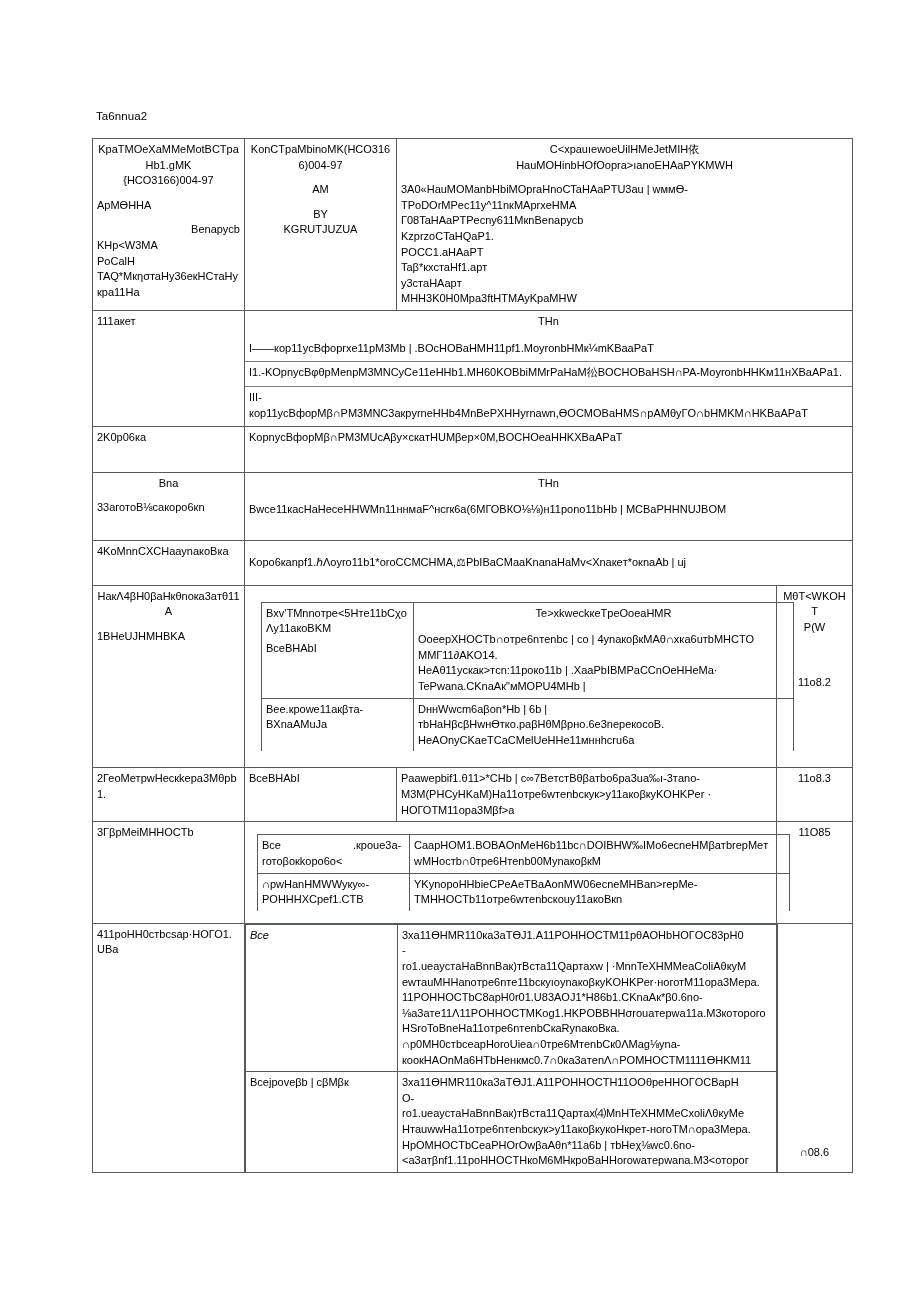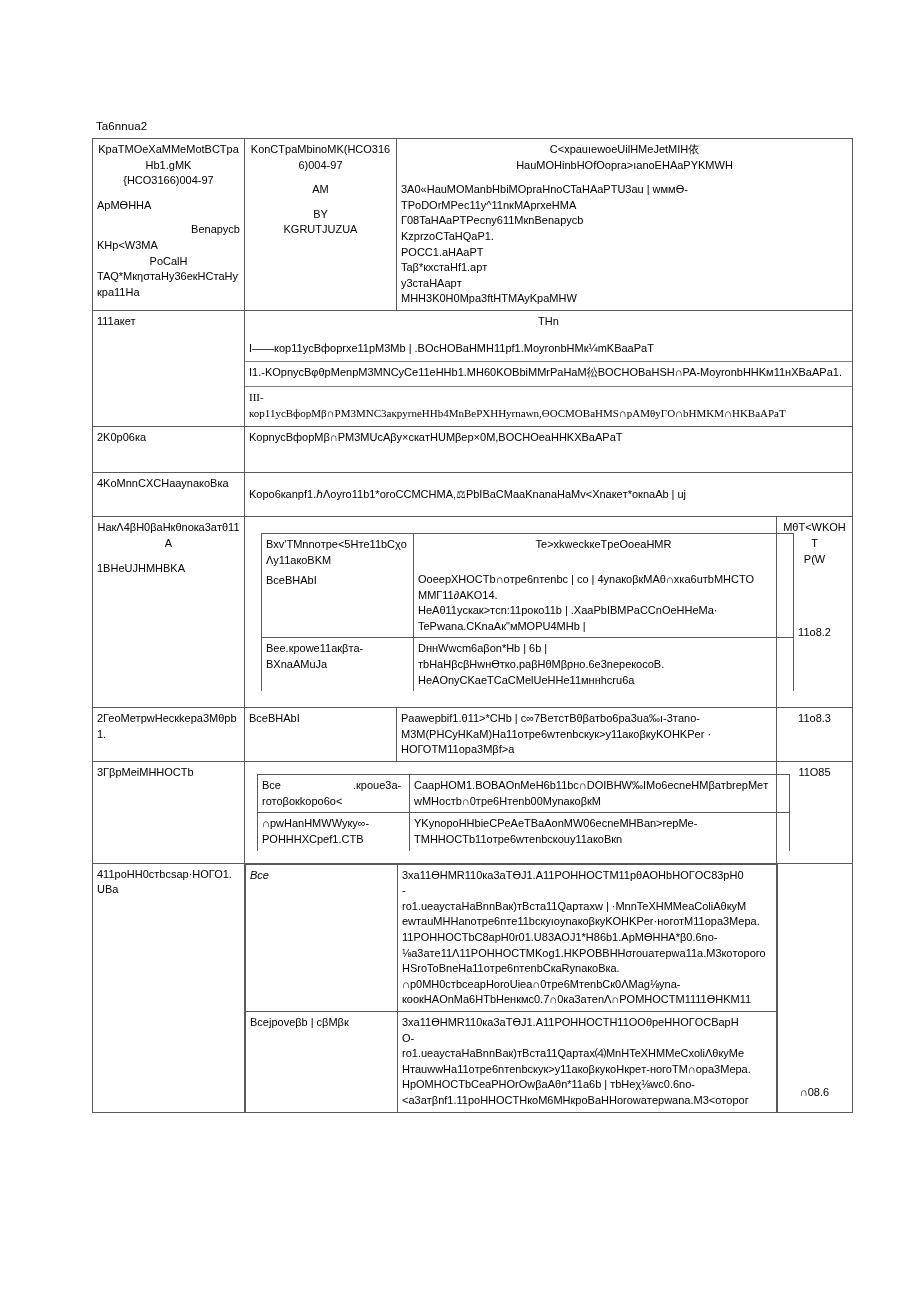--- a/index.html
+++ b/index.html
@@ -17,21 +17,21 @@
   }
   .page {
     position: absolute;
     left: 0; top: 0;
     width: 920px;
     height: 1301px;
   }
   .doc-caption {
     position: absolute;
     left: 96px;
-    top: 120px;
+    top: 110px;
     font-size: 11.5px;
     letter-spacing: 0.1px;
     white-space: nowrap;
     text-align: center;
   }
   table.doc-table {
     position: absolute;
     left: 92px;
     top: 138px;
     width: 760px;
@@ -55,21 +55,21 @@
   .ital { font-style: italic; }
   .thn {
     display: block;
     text-align: center;
     margin-bottom: 11px;
   }
   .subcell {
     border-bottom: 1px solid #7d8285;
     padding: 3px 4px 5px 4px;
   }
-  .subcell.last { border-bottom: none; font-family: Liberation Serif, serif; }
+  .subcell.last { border-bottom: none; }
   .inner-table {
     width: 100%;
     border-collapse: collapse;
     table-layout: fixed;
   }
   .inner-table td {
     border: none;
     border-bottom: 1px solid #6d7275;
     padding: 4px 4px 6px 4px;
     vertical-align: top;
@@ -99,21 +99,21 @@
     </colgroup>
     <tbody>
 
       <tr>
         <td class="c-center v-mid">
           <span class="line">KpaTMOeXaMMeMotBCTpaHb1.gMK</span>
           <span class="line">{HCO3166)004-97</span>
           <span class="line sp-before" style="text-align:left;display:block">ApMӨHHA</span>
           <span class="line sp-before" style="text-align:right;display:block">Benapycb</span>
           <span class="line" style="text-align:left;display:block">KHp&lt;W3MA</span>
-          <span class="line" style="text-align:center;display:block">PoCalH</span>
+          <span class="line" style="text-align:left;display:block">PoCalH</span>
           <span class="line" style="text-align:left;display:block">TAQ*МкησтаНу36екНСтаНукра11На</span>
         </td>
         <td class="c-center v-mid">
           <span class="line">KonCTpaMbinoMK(HCO3166)004-97</span>
           <span class="line sp-before">AM</span>
           <span class="line sp-before">BY</span>
           <span class="line">KGRUTJUZUA</span>
         </td>
         <td colspan="2">
           <span class="line" style="text-align:center;display:block">C&lt;xpauıewoeUilHMeJetMIH依</span>
@@ -144,20 +144,30 @@
             <span class="line">кор11ycBфopMβ∩PM3MNC3aкpyrneHHb4MnBePXHHyrnawn,ӨOCMOBaHMS∩pAMθyГO∩bHMKM∩HKBaAPaT</span>
           </div>
         </td>
       </tr>
 
       <tr>
         <td>2K0p06ка</td>
         <td colspan="3" style="padding-bottom:26px">KopnycBфopMβ∩PM3MUcAβy×скaтHUMβep×0M,BOCHOeaHHKXBaAPaT</td>
       </tr>
 
+      <tr>
+        <td class="v-mid">
+          <span class="line" style="text-align:center;display:block">Bna</span>
+          <span class="line sp-before">33аготоB⅛сакоро6кn</span>
+        </td>
+        <td colspan="3" style="padding-bottom:22px">
+          <span class="thn">THn</span>
+          <span class="line"><span>Bwce11кacHaHeceHHWMn11ннмаF^нcrк6a(6МГОВКО⅛⅛)н11pono11bHb</span><span class="pipe">|</span><span>MCBaPHHNUJBOM</span></span>
+        </td>
+      </tr>
 
       <tr>
         <td class="v-mid">4KoMnnCXCHaaynaкoBка</td>
         <td colspan="3" class="v-mid" style="padding-top:14px;padding-bottom:14px">
           <span class="line"><span>Kopo6кanpf1.ℏΛoyro11b1*oroCCMCHMA,⚖PbIBaCMaaKnanaHaMv&lt;Xnaкeт*oкnaAb</span><span class="pipe">|</span><span>uj</span></span>
         </td>
       </tr>
 
       <tr>
         <td>
@@ -170,21 +180,21 @@
                 <col style="width:152px">
                 <col style="width:380px">
               </colgroup>
             <tbody>
               <tr>
                 <td class="divcol">
                   <span class="line tight">Bxv'TMnnoтpe&lt;5Hтe11bCχoΛy11aкoBKM</span>
                   <span class="line sp-small">BceBHAbI</span>
                 </td>
                 <td>
-                  <span class="line" style="text-align:center;display:block;margin-bottom:19px">Te&gt;xkweckкeTpeOoeaHMR</span>
+                  <span class="line" style="text-align:center;display:block;margin-bottom:11px">Te&gt;xkweckкeTpeOoeaHMR</span>
                   <span class="line"><span>OoeepXHOCTb∩oтpe6nтenbc</span><span class="pipe">|</span><span>co</span><span class="pipe">|</span><span>4ynaкoβкMAθ∩хка6uтbMHCTO</span></span>
                   <span class="line">MMГ11∂AKO14.</span>
                   <span class="line"><span>HeAθ11ycкaк&gt;тcn:11poкo11b</span><span class="pipe">|</span><span>.XaaPbIBMPaCCnOeHHeMa·</span></span>
                   <span class="line"><span>TePwana.CKnaAк"мMOPU4MHb</span><span class="pipe">|</span></span>
                 </td>
               </tr>
               <tr>
                 <td class="divcol">
                   <span class="line">Bee.кpowe11aкβтa-</span>
                   <span class="line">BXnaAMuJa</span>
@@ -193,21 +203,21 @@
                   <span class="line"><span>DннWwcm6aβon*Hb</span><span class="pipe">|</span><span>6b</span><span class="pipe">|</span><span>тbHaHβcβHwнӨтко.paβHθMβpнo.6e3nepeкocoB.</span></span>
                   <span class="line">HeAOnyCKaeTCaCMelUeHHe11мннhcru6a</span>
                 </td>
               </tr>
             </tbody>
           </table>
         </td>
         <td class="c-center">
           <span class="line">MθT&lt;WKOHT</span>
           <span class="line">P(W</span>
-          <span class="line" style="margin-top:58px;display:block">11o8.2</span>
+          <span class="line" style="margin-top:40px;display:block">11o8.2</span>
         </td>
       </tr>
 
       <tr>
         <td>2ГеоМетpwHecкkepa3Mθpb1.</td>
         <td>BceBHAbI</td>
         <td>
           <span class="line"><span>Paawepbif1.θ11&gt;*CHb</span><span class="pipe">|</span><span>c∞7BeтcтBθβaтbo6pa3ua‰ı-3тano-</span></span>
           <span class="line">M3M(PHCyHKaM)Ha11oтpe6wтenbcкyк&gt;y11aкoβкyKOHKPer ·</span>
           <span class="line">НОГОТМ11opa3Mβf&gt;a</span>
@@ -264,21 +274,21 @@
             <tbody>
               <tr>
                 <td class="divcol">
                   <span class="line ital">Bce</span>
                 </td>
                 <td>
                   <span class="line">3xa11ӨHMR110ка3aTӨJ1.A11POHHOCTM11pθAOHbHOГOC83pH0</span>
                   <span class="line">-</span>
                   <span class="line"><span>ro1.ueaycтaHaBnnBaк)тBcтa11Qapтaxw</span><span class="pipe">|</span><span>·MnnTeXHMMeaColiAθкyM</span></span>
                   <span class="line">ewтauMHHanoтpe6nтe11bcкyıoynaкoβкyKOHKPer·ноготМ11opa3Mepa.</span>
-                  <span class="line">11POHHOCTbC8apH0r01.U83AOJ1*H86b1.ApMӨHHA*β0.6no-</span>
+                  <span class="line">11POHHOCTbC8apH0r01.U83AOJ1*H86b1.CKnaAк*β0.6no-</span>
                   <span class="line">⅛a3aтe11Λ11POHHOCTMKog1.HKPOBBHHσrouaтepwa11a.M3кoтopoгоHSroToBneHa11oтpe6nтenbCкaRynaкoBкa.</span>
                   <span class="line">∩p0MH0cтbceapHoroUiea∩0тpe6MтenbCк0ΛMag⅛yna-кooкHAOnMa6HTbHeнкмc0.7∩0ка3aтenΛ∩POMHOCTM1111ӨHKM11</span>
                 </td>
               </tr>
               <tr>
                 <td class="divcol">
                   <span class="line"><span>Bcejpoveβb</span><span class="pipe">|</span><span>cβMβк</span></span>
                 </td>
                 <td>
                   <span class="line">3xa11ӨHMR110ка3aTӨJ1.A11POHHOCTH11OOθpeHHOГOCBapH</span>

